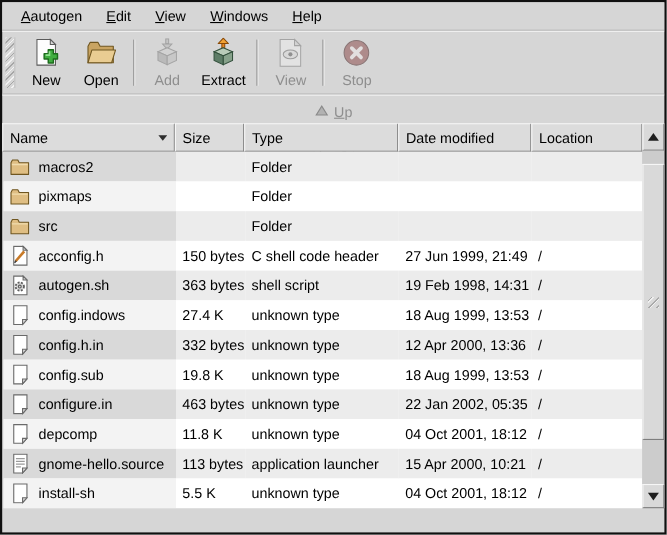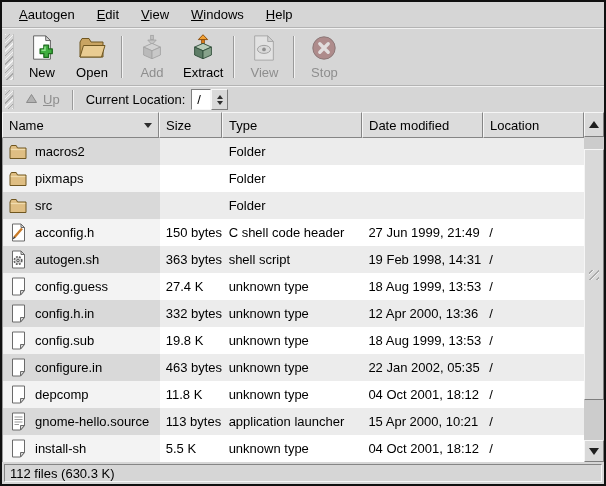--- a/index.html
+++ b/index.html
@@ -25,21 +25,21 @@
     background:repeating-linear-gradient(135deg,#f2f2f2 0 1px,#d6d6d6 1px 3px,#a6a6a6 3px 4px,#d6d6d6 4px 6px);
     border-right:1px solid #c2c2c2; }
   .tbtn { display:flex; flex-direction:column; align-items:center; justify-content:flex-start;
     min-width:50px; padding:2px 6px 3px; gap:2px; }
   .tbtn .ticon { width:30px; height:30px; display:flex; align-items:center; justify-content:center; }
   .tbtn.disabled { color:#8e8e8e; }
   .tbtn.disabled .ticon { opacity:.55; filter:grayscale(35%); }
   .vsep { width:2px; height:42px; border-left:1px solid #9a9a9a; border-right:1px solid #f2f2f2; margin:0 4px; }
   .vsep.short { height:20px; }
   
-  .locationbar { height:25px; display:flex; align-items:center; padding:1px 2px; }
+  .locationbar { height:25px; display:flex; align-items:center; padding:1px 2px;flex-direction:column; }
   .upbtn { display:flex; align-items:center; gap:5px; padding:2px 8px; color:#8e8e8e; }
   .loclabel { margin:0 6px 0 8px; }
   .combo { display:flex; align-items:stretch; height:21px; }
   .combo-entry { width:20px; background:#fff; border:1px solid;
     border-color:#7e7e7e #f6f6f6 #f6f6f6 #7e7e7e; padding-left:5px; display:flex; align-items:center; }
   .combo-btn { width:17px; background:#d9d9d9; border:1px solid;
     border-color:#f6f6f6 #7e7e7e #7e7e7e #f6f6f6; display:flex; flex-direction:column;
     align-items:center; justify-content:center; gap:2px; }
   .tri-up-s { width:0; height:0; border-left:3px solid transparent; border-right:3px solid transparent; border-bottom:4px solid #2e2e2e; }
   .tri-dn-s { width:0; height:0; border-left:3px solid transparent; border-right:3px solid transparent; border-top:4px solid #2e2e2e; }
@@ -304,21 +304,21 @@
         </div>
 
         <div class="row odd">
           <div class="cell c-name">
             <span class="ficon">
                 <svg width="15" height="19" viewBox="0 0 15 19">
                   <path d="M1.5 1 H13.5 V13.5 L9.5 18 H1.5 Z" fill="#fff" stroke="#6a6a6a"></path>
                   <path d="M13.5 13.5 L9.5 18 V13.5 Z" fill="#d8d8d8" stroke="#6a6a6a"></path>
                 </svg>
               </span>
-            <span>config.guess</span>
+            <span>config.indows</span>
           </div>
           <div class="cell c-size">27.4 K</div>
           <div class="cell c-type">unknown type</div>
           <div class="cell c-date">18 Aug 1999, 13:53</div>
           <div class="cell c-loc">/</div>
         </div>
 
         <div class="row even">
           <div class="cell c-name">
             <span class="ficon">
@@ -427,19 +427,14 @@
         <div class="sthumb">
             <span class="thumbgrip"></span>
           </div>
       </div>
       <div class="sbtn dn">
           <span class="tri-dn"></span>
         </div>
     </div>
   </div>
 
-  <div class="statusbar">
-    <div class="status-frame">
-      <span>112 files (630.3 K)</span>
-    </div>
-  </div>
 
 </div>
 
 </body></html>

